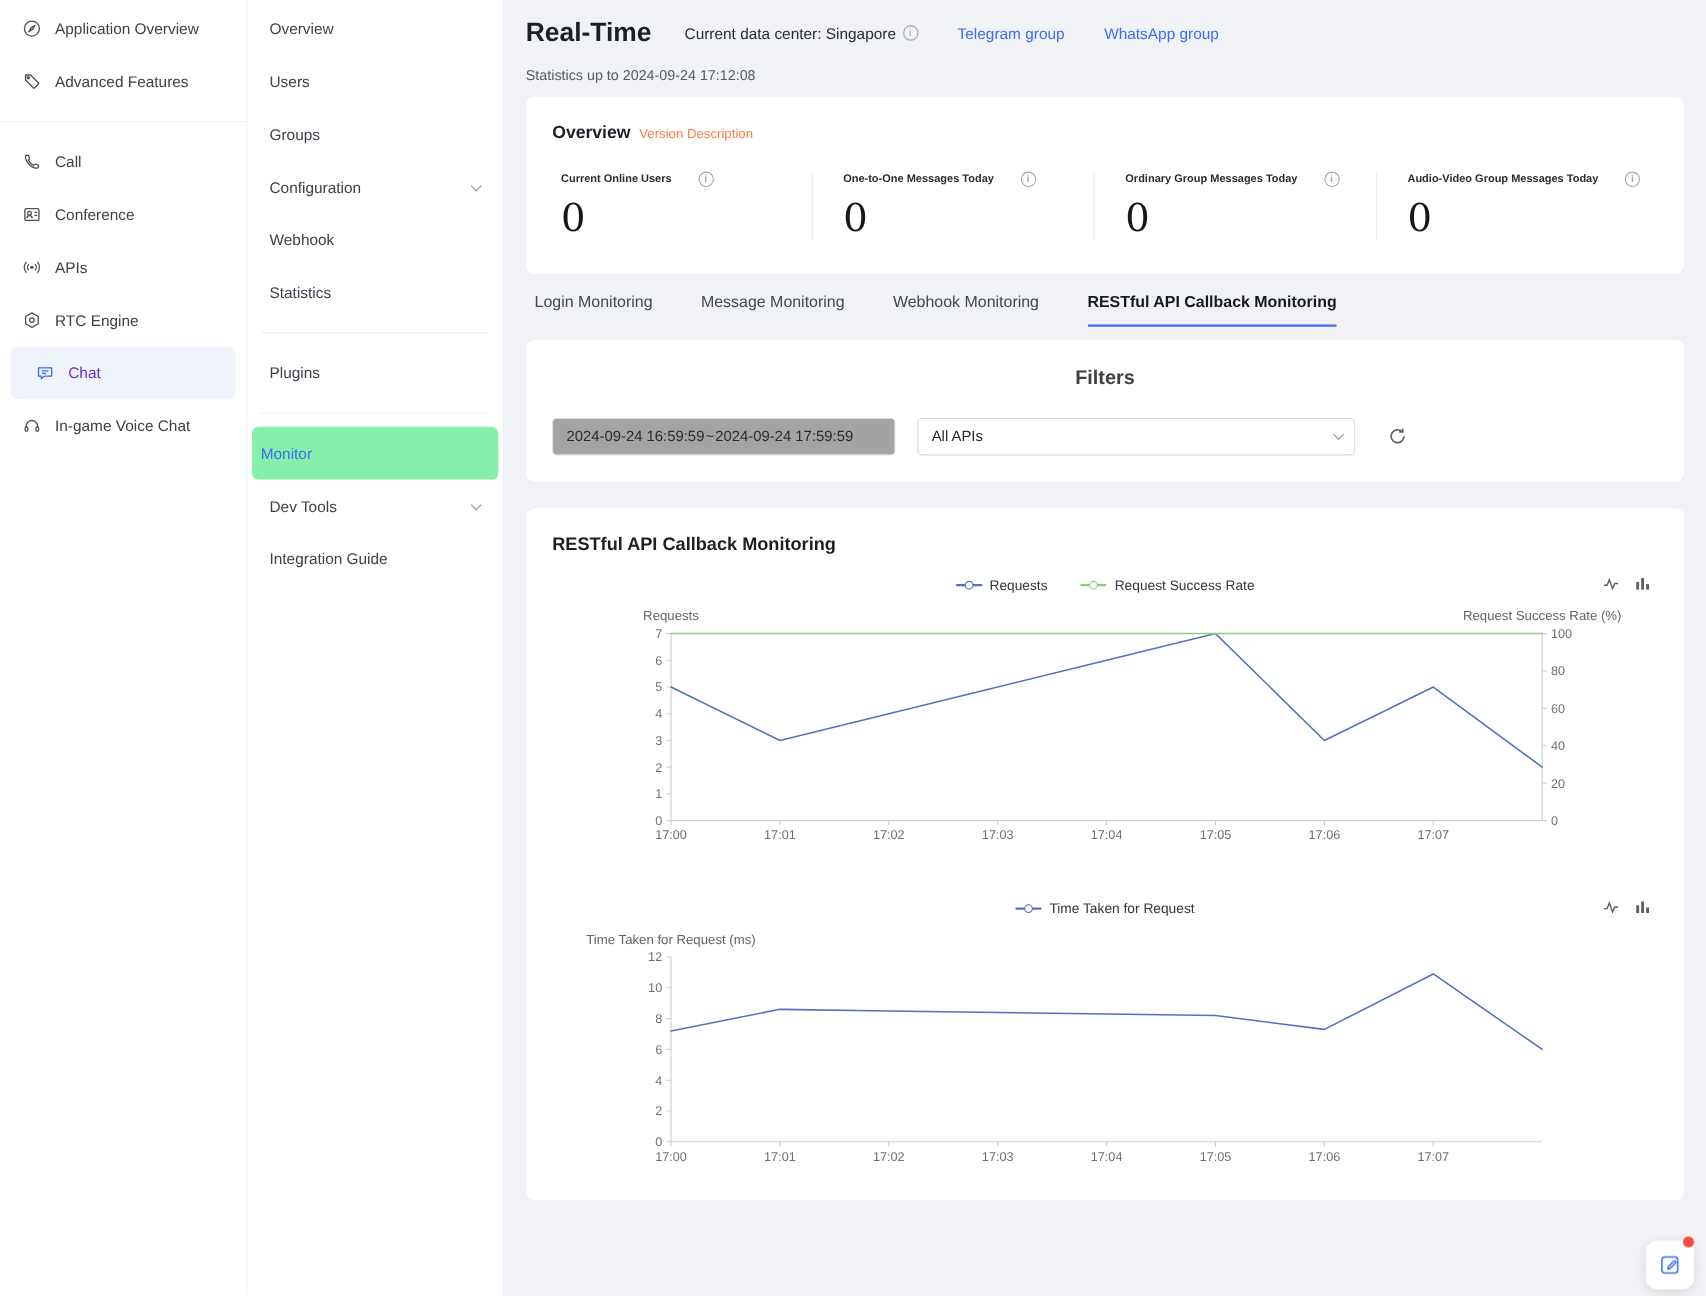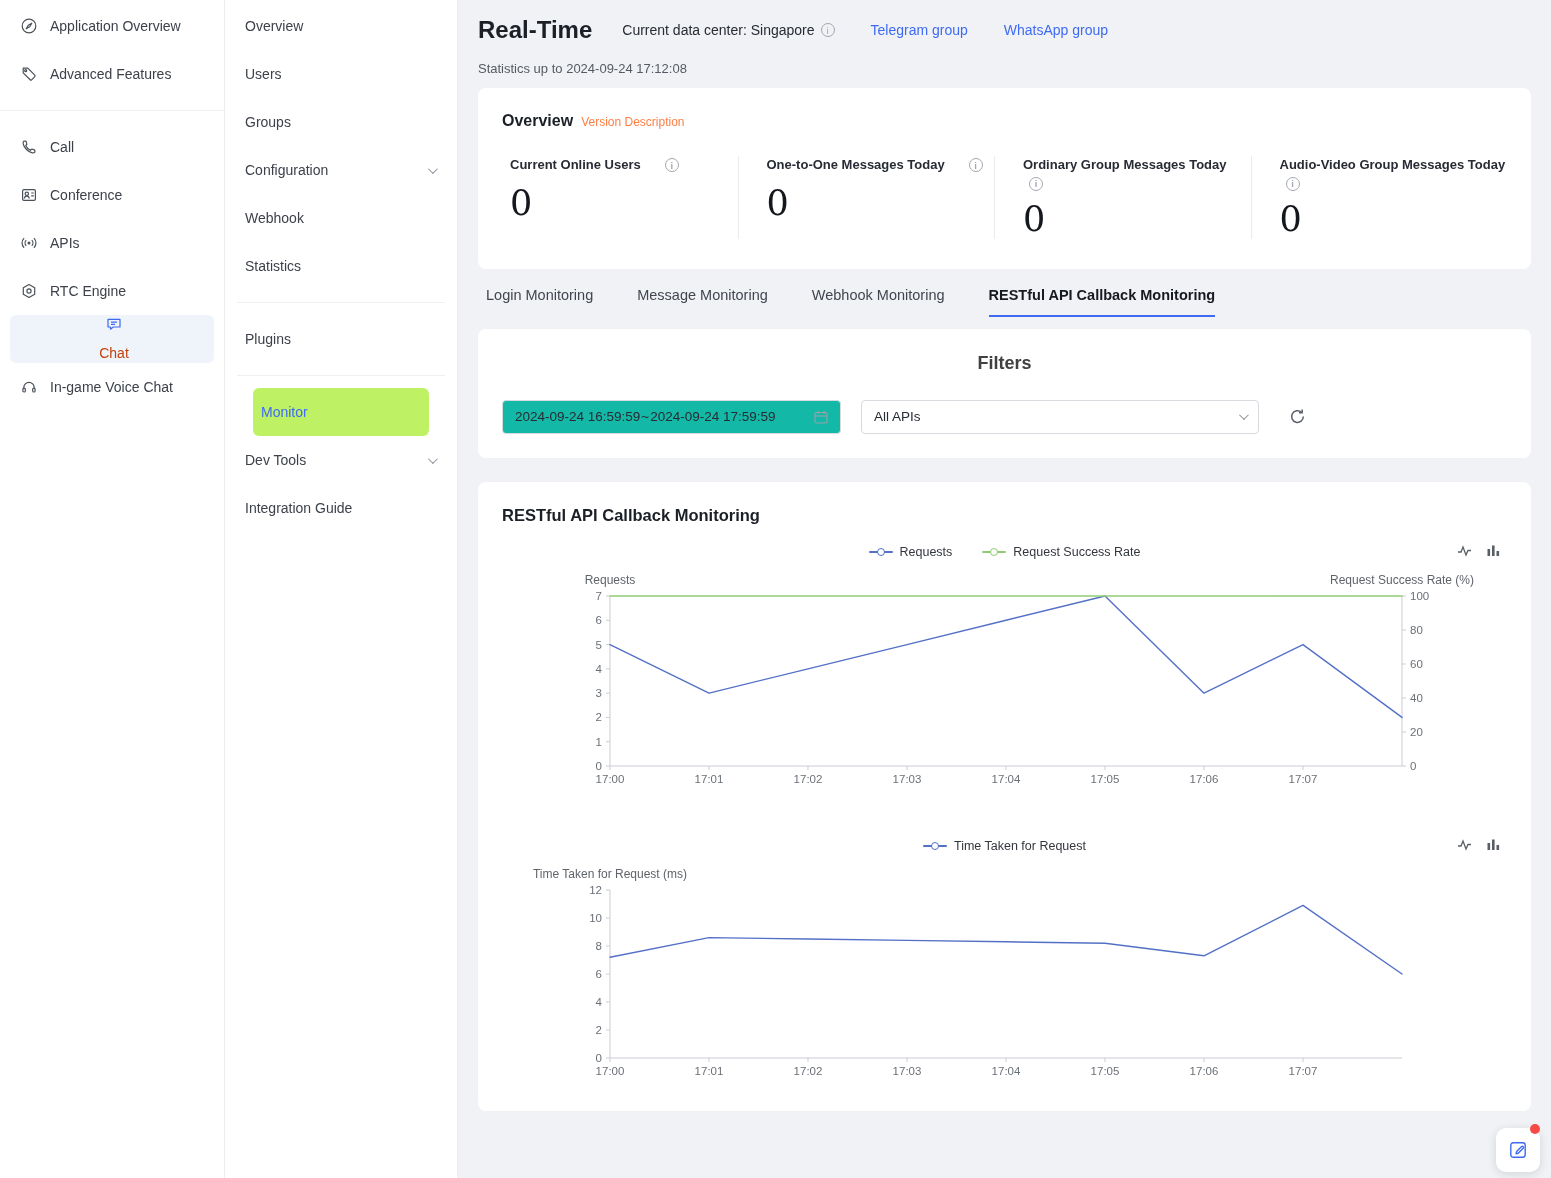--- a/index.html
+++ b/index.html
@@ -5,26 +5,26 @@
   * { margin:0; padding:0; box-sizing:border-box; }
   html,body { overflow:hidden; }
   body {
     width:1551px; height:1178px; display:flex;
     font-family:"Liberation Sans", sans-serif; color:#272b33; background:#fff;
   }
   
   .sidebar-primary { width:225px; min-width:225px; border-right:1px solid #ebedf0; padding-top:2px; background:#fff; }
   .s1-item { height:48px; display:flex; align-items:center; gap:12px; padding-left:20px; font-size:14px; color:#3c414a; cursor:pointer; }
   .s1-item .icon { width:18px; height:18px; display:flex; color:#4b5158; flex:none; }
-  .s1-item.active { margin:0 10px; padding-left:4px; border-radius:6px; background:#eff3fa; color:#c2410c;flex-direction:column; }
+  .s1-item.active { margin:0 10px; padding-left:22px; border-radius:6px; background:#eff3fa; color:#6d28d9; }
   .s1-item.active .icon { color:#3e6bf2; }
   .s-divider { border-top:1px solid #eef0f3; margin:12px 0; }
   .sidebar-secondary { width:233px; min-width:233px; border-right:1px solid #ebedf0; padding-top:2px; background:#fff; }
   .s2-item { height:48px; display:flex; align-items:center; justify-content:space-between; padding:0 22px 0 20px; font-size:14px; color:#3c414a; cursor:pointer; }
-  .s2-item.active { margin:0 28px; padding:0 10px 0 8px; border-radius:6px; background:#bef264; color:#3e6bf2; }
+  .s2-item.active { margin:0 4px; padding:0 10px 0 8px; border-radius:6px; background:#86efac; color:#3e6bf2; }
   .sidebar-secondary .s-divider { margin:12px 12px; }
   .chevron-down { width:7px; height:7px; border-right:1.4px solid #8f949d; border-bottom:1.4px solid #8f949d; transform:rotate(45deg) translateY(-2px); }
   
   .main { flex:1; background:#f1f2f6; padding:0 20px; overflow:hidden; position:relative; }
   .header-row { display:flex; align-items:center; padding-top:16px; }
   .page-title { font-size:24px; font-weight:700; color:#1b1f26; }
   .dc-label { margin-left:30px; font-size:14px; color:#272b33; display:flex; align-items:center; }
   .info-i { display:inline-flex; align-items:center; justify-content:center; width:14px; height:14px; border:1px solid #a3a8b0; border-radius:50%; color:#a3a8b0; font-size:9.5px; margin-left:6px; flex:none; }
   .info-i::before { content:"i"; }
   .header-link { margin-left:36px; font-size:14px; color:#3e6bf2; cursor:pointer; text-decoration:none; }
@@ -32,31 +32,31 @@
   .card { background:#fff; border-radius:8px; }
   
   .overview-card { margin-top:12px; padding:24px 24px 30px; }
   .card-title-row { display:flex; align-items:baseline; }
   .card-title { font-size:16px; font-weight:700; color:#1b1f26; }
   .version-link { margin-left:8px; font-size:12px; color:#ff7e45; cursor:pointer; }
   .stats-row { display:flex; margin-top:26px; }
   .stat { flex:1; padding-left:28px; }
   .stat:first-child { padding-left:8px; }
   .stat + .stat { border-left:1px solid #e9ebef; }
-  .stat-label { font-size:13px; color:#272b33; display:flex; align-items:center; flex-wrap:wrap; gap:2px 18px; max-width:238px; line-height:1.45; font-weight:600; }
+  .stat-label { font-size:10px; color:#272b33; display:flex; align-items:center; flex-wrap:wrap; gap:2px 18px; max-width:238px; line-height:1.45; font-weight:600; }
   .stat-value { font-family:"DejaVu Serif", serif; font-size:35px; margin-top:8px; color:#14171c; }
   
   .tabs-row { display:flex; gap:44px; margin-top:18px; padding:0 8px; }
   .tab { font-size:14.5px; color:#41464e; padding-bottom:12px; cursor:pointer; border-bottom:2px solid transparent; }
   .tab.active { color:#16191f; font-weight:700; border-bottom-color:#3e6bf2; }
   
   .filters-card { margin-top:12px; padding:24px; }
   .filters-title { font-size:18px; font-weight:700; color:#404040;text-align:center; }
   .filters-row { display:flex; align-items:center; margin-top:26px; }
-  .date-range { width:339px; height:34px; border:1px solid #d7dade; border-radius:4px; background:#14b8a6; display:flex; align-items:center; gap:1px; padding:0 12px; font-size:13.5px; color:#272b33; cursor:pointer; }
+  .date-range { width:312px; height:34px; border:1px solid #d7dade; border-radius:4px; background:#a3a3a3; display:flex; align-items:center; gap:1px; padding:0 12px; font-size:13.5px; color:#272b33; cursor:pointer; }
   .date-range .cal { margin-left:auto; display:flex; color:#9aa0a8; }
   .api-select { width:398px; height:34px; border:1px solid #d7dade; border-radius:4px; background:#fff; margin-left:20px; display:flex; align-items:center; justify-content:space-between; padding:0 12px; font-size:13.5px; color:#272b33; cursor:pointer; }
   .refresh-btn { margin-left:30px; display:flex; color:#5a6068; cursor:pointer; }
   
   .monitor-card { margin-top:24px; padding:24px 24px 30px; }
   .monitor-title { font-size:16.5px; font-weight:700; color:#1b1f26; }
   .chart-block { position:relative; margin-top:16px; }
   .chart-block.second { margin-top:44px; }
   .legend-row { display:flex; justify-content:center; align-items:center; gap:30px; height:22px; }
   .legend-item { display:flex; align-items:center; gap:7px; font-size:12.5px; color:#33373d; cursor:pointer; }

